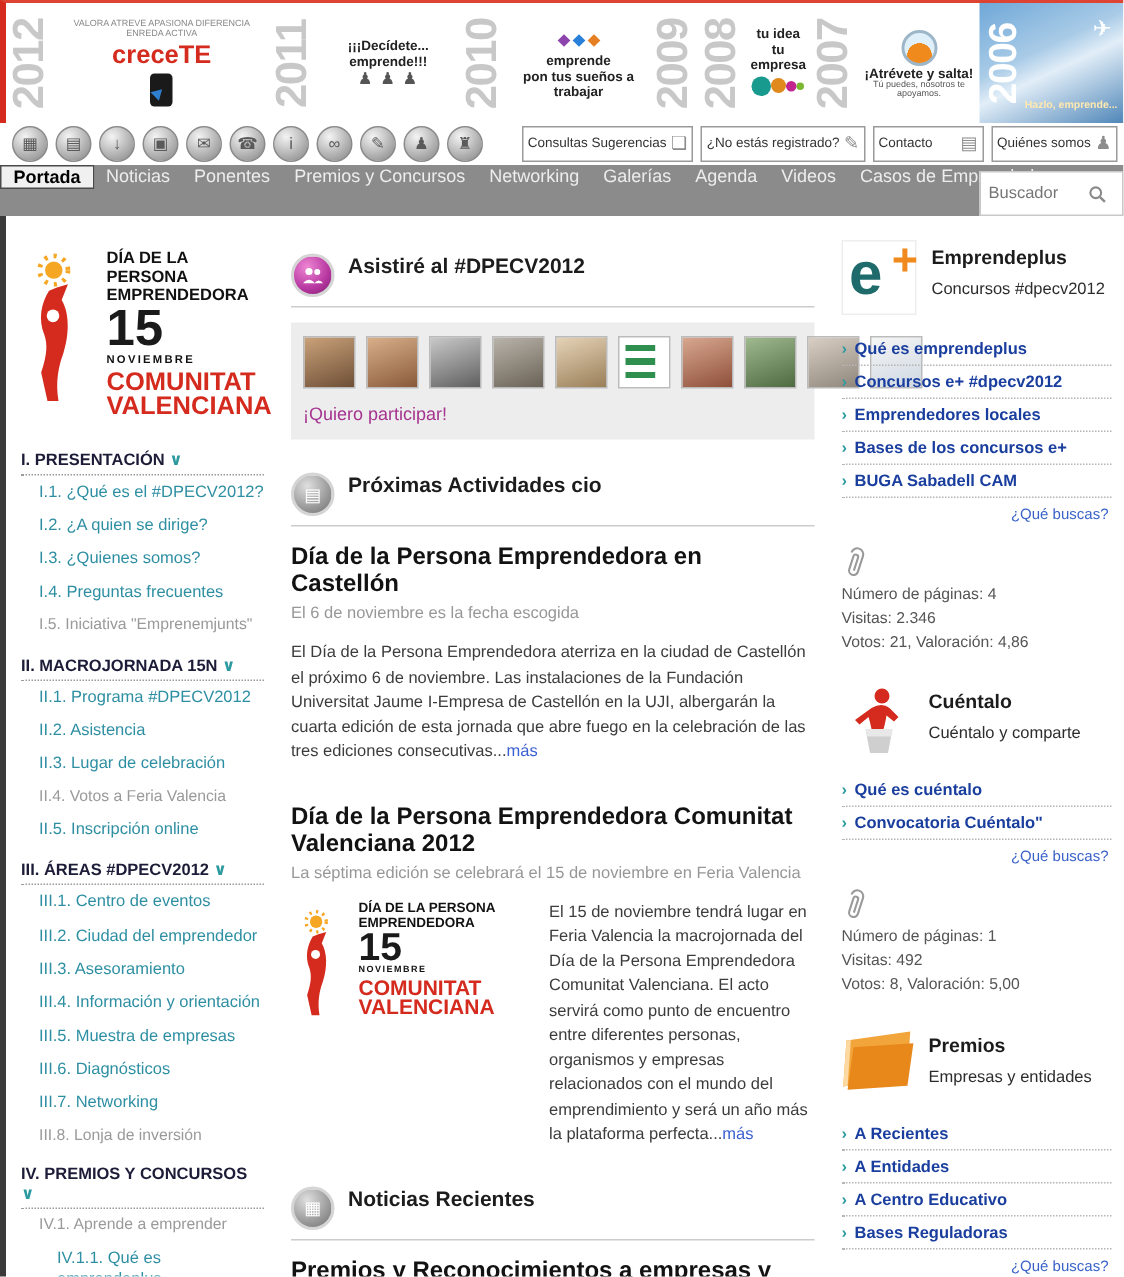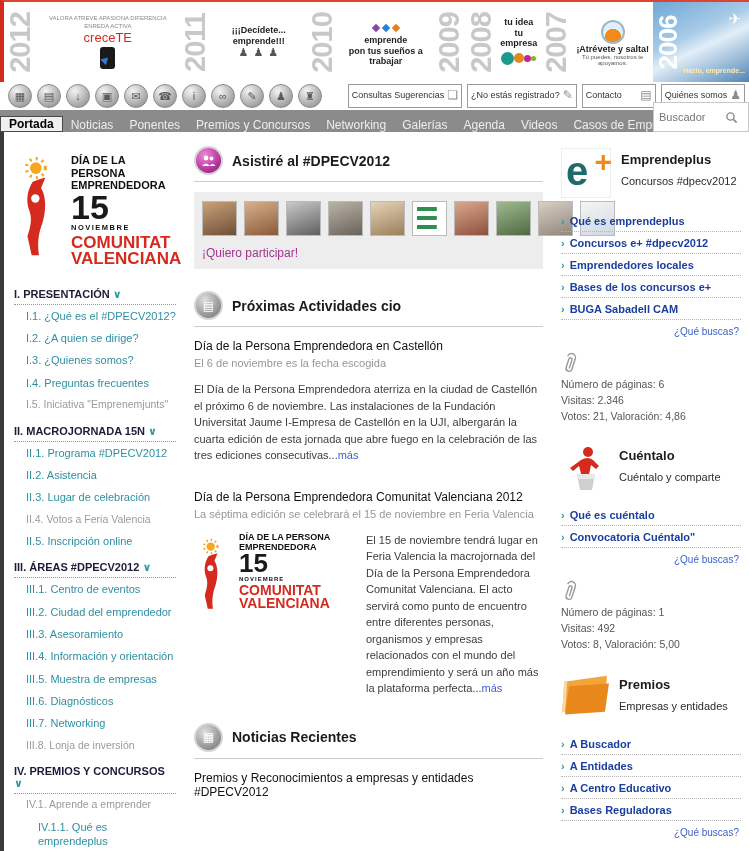--- a/index.html
+++ b/index.html
@@ -10,21 +10,21 @@
   
   .banner{height:80px;display:flex;align-items:stretch;border-top:2px solid #d43;
           border-left:4px solid #d42b1e;overflow:hidden;background:#fff;}
   .yslot{width:32px;height:80px;display:flex;align-items:center;justify-content:center;flex:0 0 auto;}
   .ynum{transform:rotate(-90deg);font-weight:bold;font-size:29px;letter-spacing:-1px;
         color:#c8c8c8;white-space:nowrap;}
   .ycap{flex:1 1 auto;display:flex;flex-direction:column;align-items:center;justify-content:center;
         text-align:center;padding:2px 1px;min-width:0;}
   .tinywords{font-size:6px;color:#8a8a8a;line-height:1.2;}
   .capmain{font-size:9px;font-weight:bold;color:#222;line-height:1.15;}
-  .capred{color:#d42b1e;font-weight:normal;font-size:13px;}
+  .capred{color:#d42b1e;font-weight:bold;font-size:17px;}
   .capsub{font-size:6px;color:#555;}
   .phone{width:15px;height:22px;background:#1a1a1a;border-radius:3px;position:relative;margin-top:2px;}
   .phone:after{content:"";position:absolute;left:3px;top:6px;border:4px solid transparent;
                border-bottom:7px solid #2e7fd0;transform:rotate(45deg);}
   .sil{color:#555;font-size:11px;letter-spacing:1px;}
   .diamonds span{display:inline-block;width:6px;height:6px;transform:rotate(45deg);margin:0 2px;}
   .d1{background:#8e44ad;} .d2{background:#2980d9;} .d3{background:#e67e22;}
   .dots span{display:inline-block;border-radius:50%;vertical-align:middle;}
   .o1{width:13px;height:13px;background:#189a8f;} .o2{width:10px;height:10px;background:#e08a1e;}
   .o3{width:7px;height:7px;background:#c2258f;} .o4{width:5px;height:5px;background:#7cb82f;}
@@ -45,21 +45,21 @@
          border:1px solid #8a8a8a;display:flex;align-items:center;justify-content:center;
          color:#5a5a5a;font-size:11px;line-height:1;}
   .spacer{flex:1 1 auto;}
   .qbtn{border:1px solid #9a9a9a;background:#fff;height:24px;min-width:74px;flex:0 0 auto;
         display:flex;align-items:center;justify-content:space-between;gap:3px;
         font-size:9px;color:#333;padding:1px 3px;line-height:1.1;text-align:left;cursor:pointer;}
   .qbtn .bg{color:#8c8c8c;font-size:12px;}
 
   
   .navwrap{position:relative;}
-  .nav{height:22px;background:#8b8b8b;display:flex;align-items:flex-end;
+  .nav{height:34px;background:#8b8b8b;display:flex;align-items:flex-start;
        font-size:12px;color:#ededed;padding-right:92px;}
   .nav-item{display:flex;align-items:center;padding:0 8px;white-space:nowrap;cursor:pointer;}
   .nav-item.active{background:#f0f0f0;color:#000;border:1px solid #4a4a4a;font-weight:bold;}
   .searchbox{position:absolute;right:0;bottom:0;width:88px;height:28px;background:#fff;
              border:1px solid #c8c8c8;display:flex;align-items:center;padding:0 3px;gap:2px;}
   .searchbox input{border:0;outline:0;width:62px;font-size:11px;color:#777;
                    font-family:Liberation Sans, sans-serif;background:transparent;}
 
   
   .content{display:flex;border-left:4px solid #3a3a3a;min-height:700px;}
@@ -84,22 +84,22 @@
   .lmenu{padding:0 6px 0 10px;}
   .msec{margin-bottom:4px;}
   .mhead{font-size:11px;font-weight:bold;color:#1c1c38;padding:5px 0 3px;
          border-bottom:1px dotted #9a9a9a;cursor:pointer;}
   .mhead .chev{color:#2d9aa0;font-weight:bold;}
   .mitem{display:block;font-size:11px;color:#2e8fa3;padding:4px 0 4px 12px;line-height:1.3;}
   .mitem.muted{color:#9a9a9a;font-size:10.5px;}
   .mitem.ind{padding-left:24px;}
 
   
-  .sechead{display:flex;align-items:center;gap:9px;border-bottom:1px solid #ccc;
-           padding-bottom:6px;margin-bottom:2px;}
+  .sechead{display:flex;gap:9px;border-bottom:1px solid #ccc;
+           padding-bottom:6px;margin-bottom:2px;margin-top:11px;}
   .sechead .stitle{font-size:14px;font-weight:bold;color:#1c1c1c;}
   .circle{width:25px;height:25px;border-radius:50%;flex:0 0 auto;
           display:flex;align-items:center;justify-content:center;font-size:12px;color:#fff;
           background:radial-gradient(circle at 35% 28%,#e0e0e0,#9a9a9a 60%,#6f6f6f);
           border:2px solid #d5d5d5;}
   .circle.pink{background:radial-gradient(circle at 35% 28%,#ef86d4,#b637a0 60%,#7c1b6e);}
   .graybox{background:#ededed;padding:9px 8px 8px;margin:10px 0 22px;}
   .avrow{display:flex;gap:7px;}
   .av{width:33px;height:33px;border:1px solid #bbb;background:#ddd;flex:0 0 auto;cursor:pointer;}
   .av1{background:linear-gradient(160deg,#caa27a,#6e4f36);}
@@ -108,21 +108,21 @@
   .av4{background:linear-gradient(160deg,#b9b4aa,#6a6257);}
   .av5{background:linear-gradient(160deg,#e5d3b8,#9a7f58);}
   .av6{background:#fff;background-image:repeating-linear-gradient(#2f8f4f 0 4px,#fff 4px 9px);
        background-size:60% 70%;background-repeat:no-repeat;background-position:4px 5px;}
   .av7{background:linear-gradient(160deg,#d8a890,#8f4f3a);}
   .av8{background:linear-gradient(160deg,#9fba8f,#4f6a42);}
   .av9{background:linear-gradient(160deg,#d9cfc4,#8f867c);}
   .av10{background:linear-gradient(160deg,#f5f5f5,#cfd8e2);}
   .cta{display:inline-block;margin-top:10px;color:#a5338f;font-size:12px;}
   .art{margin:12px 0 26px;}
-  .art h4{margin:0;font-size:12px;font-weight:normal;color:#121212;}
+  .art h4{margin:0;font-size:16px;font-weight:bold;color:#121212;}
   .art .sub{font-size:11px;color:#979797;margin:4px 0 12px;}
   .artrow{display:flex;gap:14px;}
   .fig{width:158px;flex:0 0 auto;text-align:center;}
   .figcap{font-size:10px;color:#8a8a8a;margin-top:6px;line-height:1.3;}
   .photo-uji{width:114px;height:80px;margin:0 auto;
       background:linear-gradient(100deg,#a9bfd2 0%,#7e9cb8 35%,#c3d2de 60%,#8fa9c0 100%);
       position:relative;overflow:hidden;}
   .photo-uji:before{content:"";position:absolute;left:18px;top:-6px;width:26px;height:110px;
       background:#1f3f7a;transform:rotate(14deg);}
   .photo-uji:after{content:"";position:absolute;right:8px;top:0;width:40px;height:80px;
@@ -427,21 +427,21 @@
           <span class="arr">›</span>
           <span>BUGA Sabadell CAM</span>
         </a>
       <a class="buscas">¿Qué buscas?</a>
     </div>
 
     <div class="stats">
       <svg class="clip" width="16" height="26" viewBox="0 0 16 26">
         <path d="M5 8 a4 4 0 0 1 8 0 v11 a3 3 0 0 1 -6 0 V10 a1.6 1.6 0 0 1 3.2 0 v9" fill="none" stroke="#9a9a9a" stroke-width="1.4" transform="rotate(18 8 13)"></path>
       </svg>
-      <div>Número de páginas: 6</div>
+      <div>Número de páginas: 4</div>
       <div>Visitas: 2.346</div>
       <div>Votos: 21, Valoración: 4,86</div>
     </div>
 
     <div class="widget">
       <div class="whead">
         <div class="wicon">
           <svg width="48" height="48" viewBox="0 0 48 48">
             <path d="M16 30 h18 l-3 16 h-12 z" fill="#cfcfcf"></path>
             <path d="M16 30 h18 l-1 5 h-16 z" fill="#e8e8e8"></path>
@@ -480,21 +480,21 @@
           <span class="p1"></span>
             <span class="p2"></span>
         </div>
         <div class="wtxt">
           <div class="wtitle">Premios</div>
           <div class="wsub">Empresas y entidades</div>
         </div>
       </div>
       <a class="wlink">
           <span class="arr">›</span>
-          <span>A Buscador</span>
+          <span>A Recientes</span>
         </a>
       <a class="wlink">
           <span class="arr">›</span>
           <span>A Entidades</span>
         </a>
       <a class="wlink">
           <span class="arr">›</span>
           <span>A Centro Educativo</span>
         </a>
       <a class="wlink">

